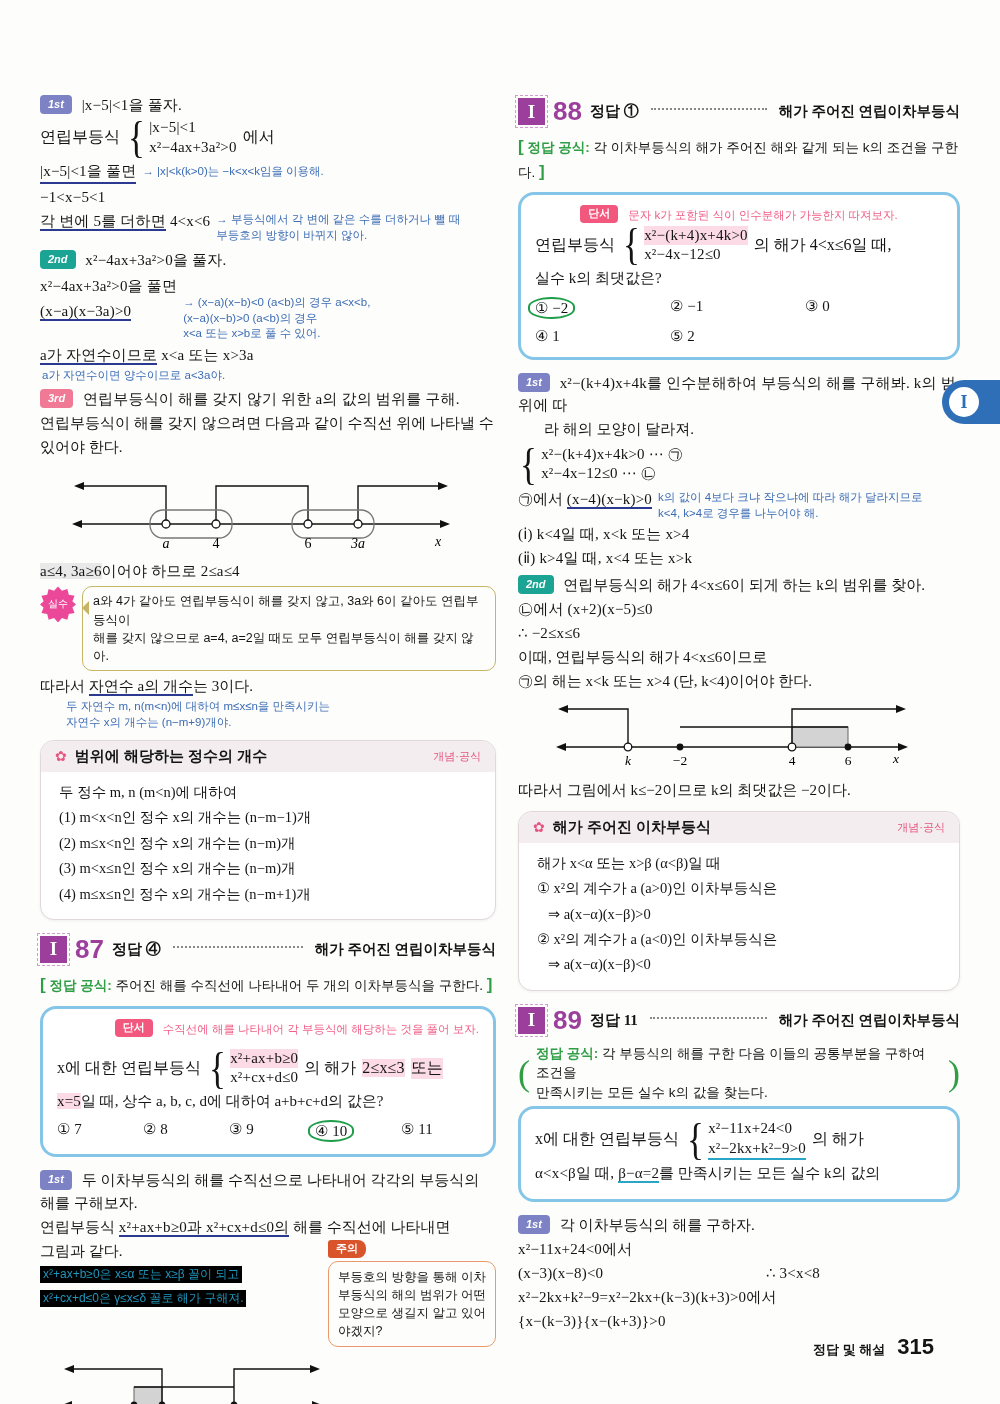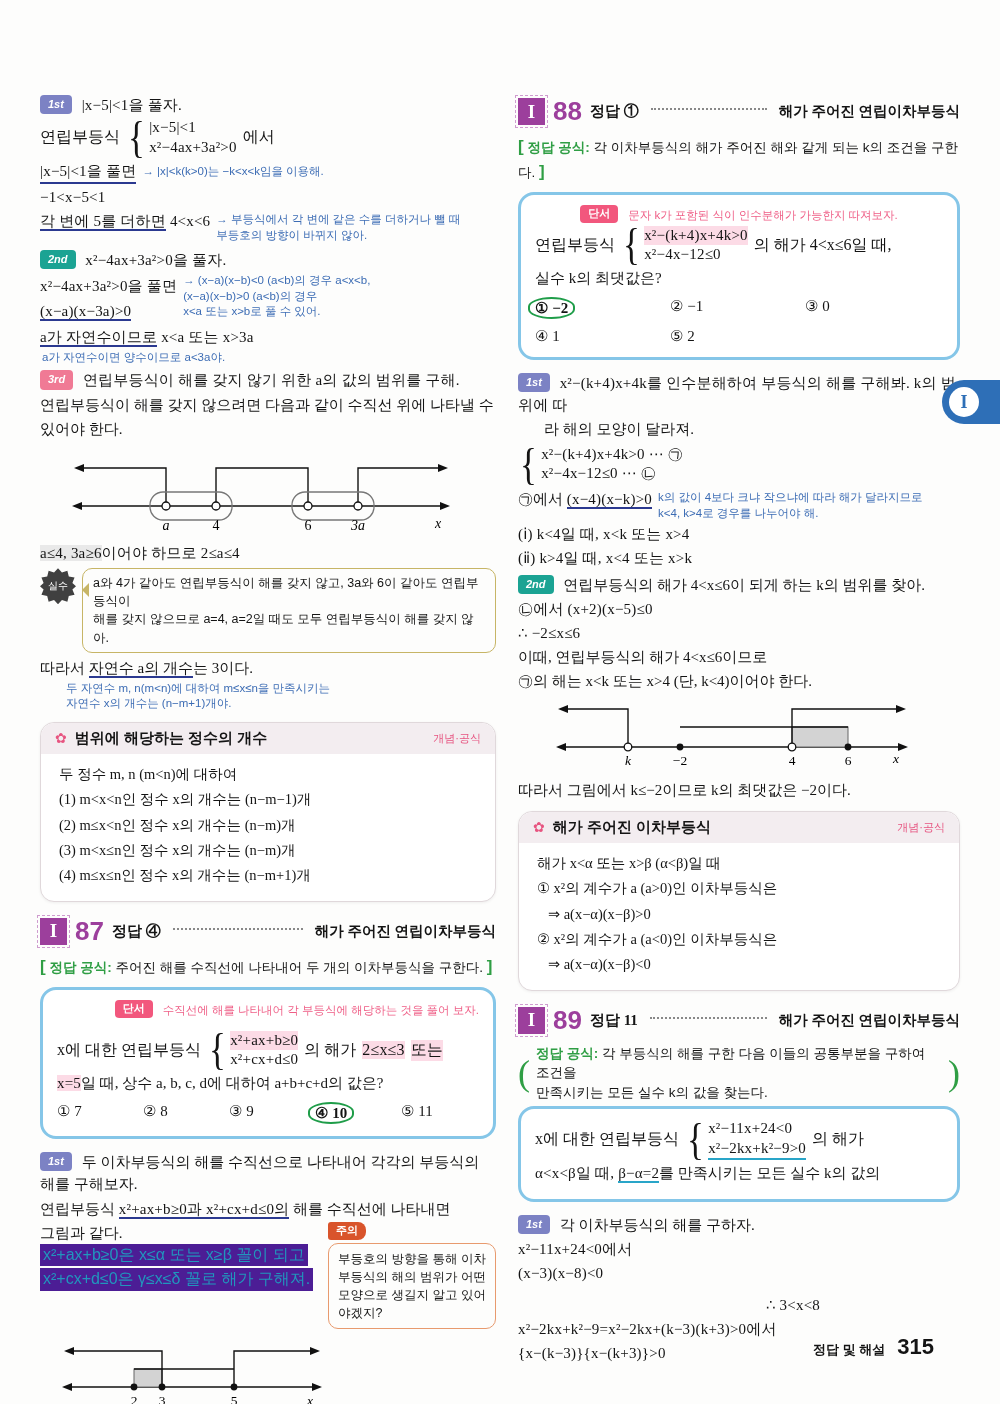--- a/index.html
+++ b/index.html
@@ -15,49 +15,49 @@
   .ucyan{border-bottom:2px solid #29a5c8;}
   .note{color:#3c6cb4;font-family:"Liberation Sans",sans-serif;font-size:11.5px;line-height:1.35;}
   .note-arrow::before{content:"\2192  ";color:#3c6cb4;}
   .badge{display:inline-block;font-family:"Liberation Sans",sans-serif;font-style:italic;font-weight:bold;
          font-size:11px;color:#fff;padding:1px 8px 2px;border-radius:4px;margin-right:6px;vertical-align:2px;}
   .b1{background:#7c82c4;} .b2{background:#1ba393;} .b3{background:#f07a95;}
   .bclue{background:#f2577d;font-style:normal;} .bclue2{background:#31a0d6;font-style:normal;}
   .bwarn{background:#d9542b;font-style:normal;border-radius:3px 8px 8px 3px;}
   .hp{background:#fcdbe6;}
   .hgray{background:#e9e9e9;}
-  .hblue{background:#4c1d95;color:#2196bd;font-family:"Liberation Sans",sans-serif;font-size:16px;line-height:1.4;display:inline-block;padding:0 3px;}
+  .hblue{background:#000000;color:#2196bd;font-family:"Liberation Sans",sans-serif;font-size:12px;line-height:1.4;display:inline-block;padding:0 3px;}
   .cyan{color:#29a5c8;}
   .sys{display:inline-flex;align-items:center;gap:2px;vertical-align:middle;}
   .brace{font-size:44px;font-weight:300;line-height:.9;transform:scaleX(.8);}
   .stack{display:flex;flex-direction:column;line-height:1.3;font-size:15px;}
   .phead{display:flex;align-items:center;gap:8px;margin:4px 0 8px;}
   .imark{width:27px;height:27px;background:#9c3f9c;color:#fff;display:flex;align-items:center;justify-content:center;
          font-size:19px;font-weight:bold;outline:1px dashed #cf9ccf;outline-offset:2px;flex:none;}
   .pnum{font-size:26px;font-weight:bold;color:#9c3f9c;font-family:"Liberation Sans",sans-serif;}
   .anslab{font-size:15px;font-weight:bold;}
   .leader{flex:1;border-bottom:2px dotted #888;margin:0 4px 5px;}
   .cat{font-size:14.5px;font-weight:bold;white-space:nowrap;}
   .gformula{font-size:13.5px;font-family:"Liberation Sans",sans-serif;margin:2px 0 8px;line-height:1.45;}
   .green{color:#2f9e44;font-weight:bold;}
   .gb{color:#2f9e44;font-weight:bold;font-size:17px;}
   .gparen{color:#2f9e44;font-size:36px;line-height:1;font-weight:300;}
   .pbox{border:3px solid #85c6e8;border-radius:16px;padding:10px 14px 12px;background:#fff;margin:4px 0 12px;}
   .cluetxt{color:#ef5e86;font-family:"Liberation Sans",sans-serif;font-size:11.5px;}
   .choices{display:flex;margin-top:8px;font-size:15px;}
   .choice{width:86px;flex:none;}
-  .picked{display:inline-block;border:2px solid #1f9d49;border-radius:50%/45%;padding:0 5px;margin-left:-7px;font-weight:bold;}
+  .picked{display:inline-block;border:2px solid #1f9d49;border-radius:50%/45%;padding:0 5px;margin-left:-7px;}
   .concept{border:1px solid #e0d8db;border-radius:14px;background:#fff;box-shadow:0 1px 3px rgba(0,0,0,.06);margin:10px 0 14px;}
   .concept-h{display:flex;align-items:center;background:#f3edf0;border-radius:14px 14px 0 0;padding:6px 14px;}
   .flower{color:#e75480;margin-right:8px;font-size:14px;}
   .ctitle{font-weight:bold;font-size:15px;font-family:"Liberation Sans",sans-serif;}
   .ctag{margin-left:auto;color:#e75480;font-size:11px;font-family:"Liberation Sans",sans-serif;font-weight:normal;}
   .concept-b{padding:8px 18px 12px;}
   .cline{font-size:14.5px;line-height:1.75;white-space:pre-wrap;}
-  .star{width:36px;height:36px;background:#404040;color:#fff;font-size:10px;font-family:Liberation Mono, monospace;
+  .star{width:36px;height:36px;background:#ec4899;color:#fff;font-size:10px;font-family:Liberation Mono, monospace;
         display:flex;align-items:center;justify-content:center;flex:none;
         clip-path:polygon(50% 0%,61% 12%,76% 7%,80% 23%,96% 26%,90% 41%,100% 50%,90% 59%,96% 74%,80% 77%,76% 93%,61% 88%,50% 100%,39% 88%,24% 93%,20% 77%,4% 74%,10% 59%,0% 50%,10% 41%,4% 26%,20% 23%,24% 7%,39% 12%);}
   .bubble{border:1.5px solid #c7b566;border-radius:10px;padding:5px 10px;font-size:12.5px;line-height:1.45;position:relative;font-family:"Liberation Sans",sans-serif;}
   .bubble::before{content:"";position:absolute;left:-8px;top:14px;border:7px solid transparent;border-right-color:#c7b566;}
   .warnwrap{float:right;width:168px;margin:0 0 6px 8px;}
   .warnbox{border:1.5px solid #e89a6e;border-radius:10px;padding:6px 9px;font-size:12.5px;line-height:1.45;font-family:"Liberation Sans",sans-serif;margin-top:3px;}
   svg text{font-family:"Liberation Serif",serif;}
   .sideTab{position:absolute;right:0;top:380px;width:58px;height:44px;background:#2e6fb7;border-radius:22px 0 0 22px;
            display:flex;align-items:center;padding-left:7px;box-sizing:border-box;}
   .sideTab .circ{width:30px;height:30px;background:#fff;color:#2e6fb7;border-radius:50%;display:flex;align-items:center;justify-content:center;font-weight:bold;font-size:18px;}
@@ -111,21 +111,21 @@
       <div class="ln" style="margin-top:6px;">
         <span class="badge b2">2nd</span>
         <span class="math">x²−4ax+3a²&gt;0을 풀자.</span>
       </div>
 
       <div class="row">
         <span style="flex:none;">
           <div class="ln math">x²−4ax+3a²&gt;0을 풀면</div>
           <div class="ln"><span class="u math">(x−a)(x−3a)&gt;0</span></div>
         </span>
-        <span class="note note-arrow" style="margin-top:0;">
+        <span class="note note-arrow" style="margin-top:22px;">
           <span>(x−a)(x−b)&lt;0 (a&lt;b)의 경우 a&lt;x&lt;b,</span><br>
           <span>(x−a)(x−b)&gt;0 (a&lt;b)의 경우</span><br>
           <span>x&lt;a 또는 x&gt;b로 풀 수 있어.</span>
         </span>
       </div>
 
       <div class="ln">
         <span class="u math">a가 자연수이므로</span><span class="math"> x&lt;a 또는 x&gt;3a</span>
       </div>
       <div class="note" style="margin:0 0 4px 2px;">a가 자연수이면 양수이므로 a&lt;3a야.</div>
@@ -169,21 +169,21 @@
         <span class="bubble">
           <span>a와 4가 같아도 연립부등식이 해를 갖지 않고, 3a와 6이 같아도 연립부등식이</span><br>
           <span>해를 갖지 않으므로 a=4, a=2일 때도 모두 연립부등식이 해를 갖지 않아.</span>
         </span>
       </div>
 
       <div class="ln">
         <span>따라서 </span><span class="u">자연수 a의 개수</span><span>는 3이다.</span>
       </div>
       <div class="note small-indent">두 자연수 m, n(m&lt;n)에 대하여 m≤x≤n을 만족시키는</div>
-      <div class="note small-indent">자연수 x의 개수는 (n−m+1)개야.</div>
+      <div class="note small-indent">자연수 x의 개수는 (n−m+9)개야.</div>
 
       
       <div class="concept">
         <div class="concept-h">
           <span class="flower">✿</span>
           <span class="ctitle">범위에 해당하는 정수의 개수</span>
           <span class="ctag">개념·공식</span>
         </div>
         <div class="concept-b">
             <div class="cline">두 정수 m, n (m&lt;n)에 대하여</div>
@@ -442,21 +442,21 @@
         </div>
       </div>
 
       <div class="ln">
         <span class="badge b1">1st</span>
         <span>각 이차부등식의 해를 구하자.</span>
       </div>
       <div class="ln math">x²−11x+24&lt;0에서</div>
       <div class="ln result-row">
         <span class="math">(x−3)(x−8)&lt;0</span>
-        <span class="math res" style="margin-right:140px;margin-top:32px;">∴ 3&lt;x&lt;8</span>
+        <span class="math res" style="margin-right:140px;">∴ 3&lt;x&lt;8</span>
       </div>
       <div class="ln math">x²−2kx+k²−9=x²−2kx+(k−3)(k+3)&gt;0에서</div>
       <div class="ln math">{x−(k−3)}{x−(k+3)}&gt;0</div>
       
     </div>
   </div>
 
   <div class="sideTab">
     <span class="circ">I</span>
   </div>

